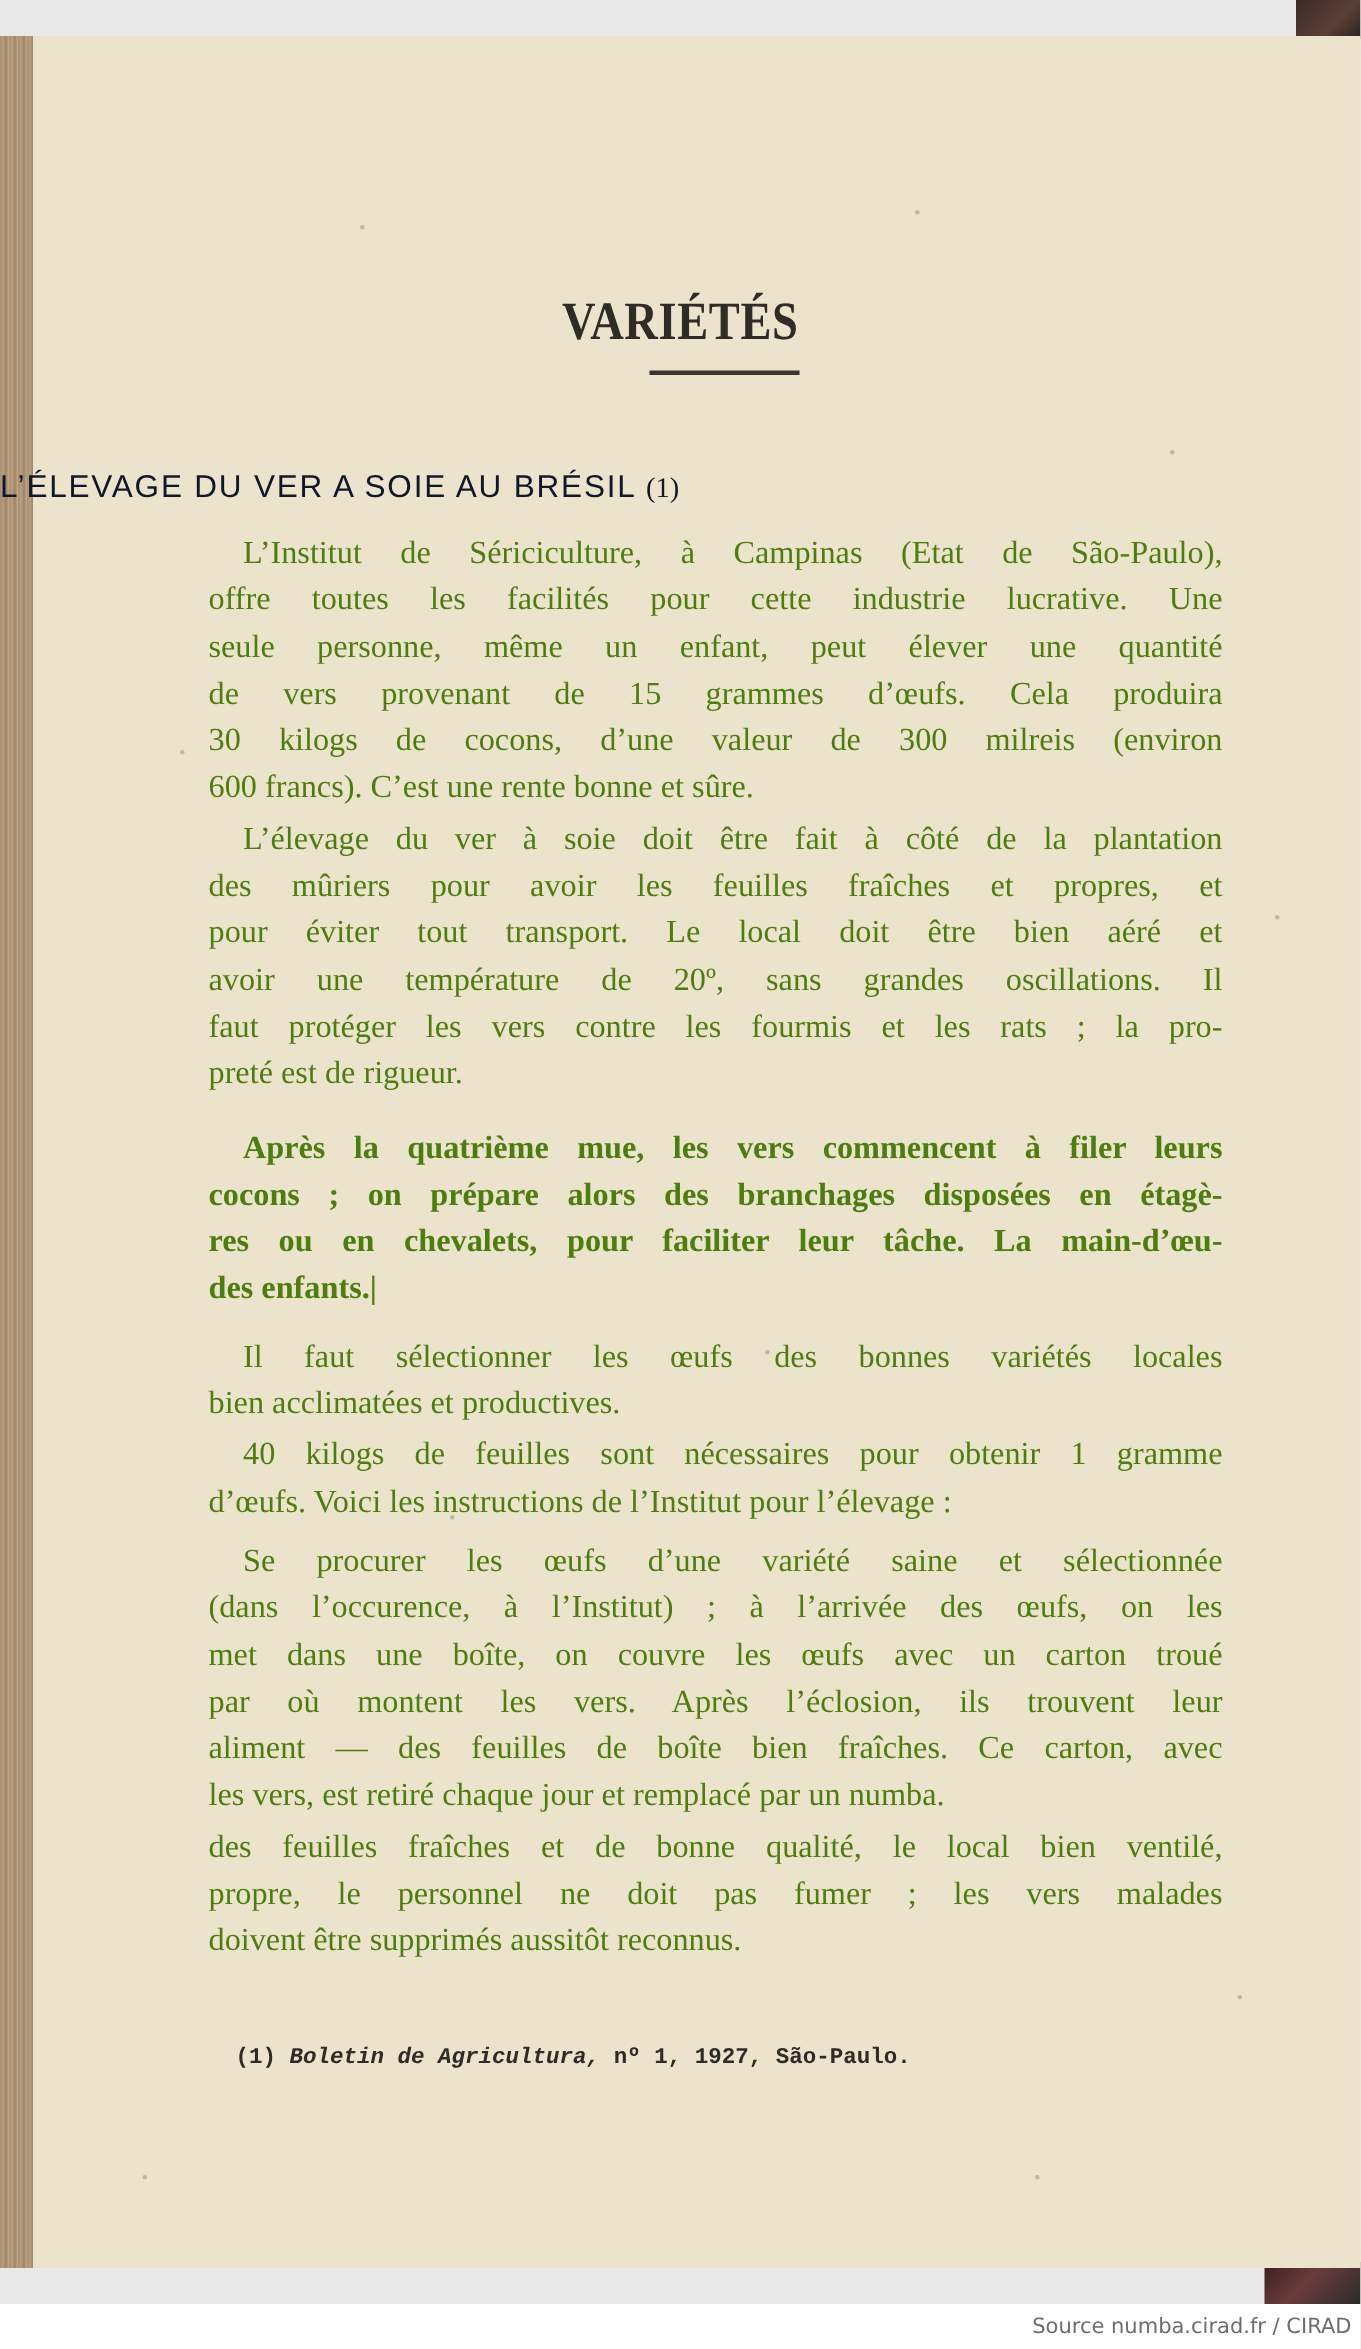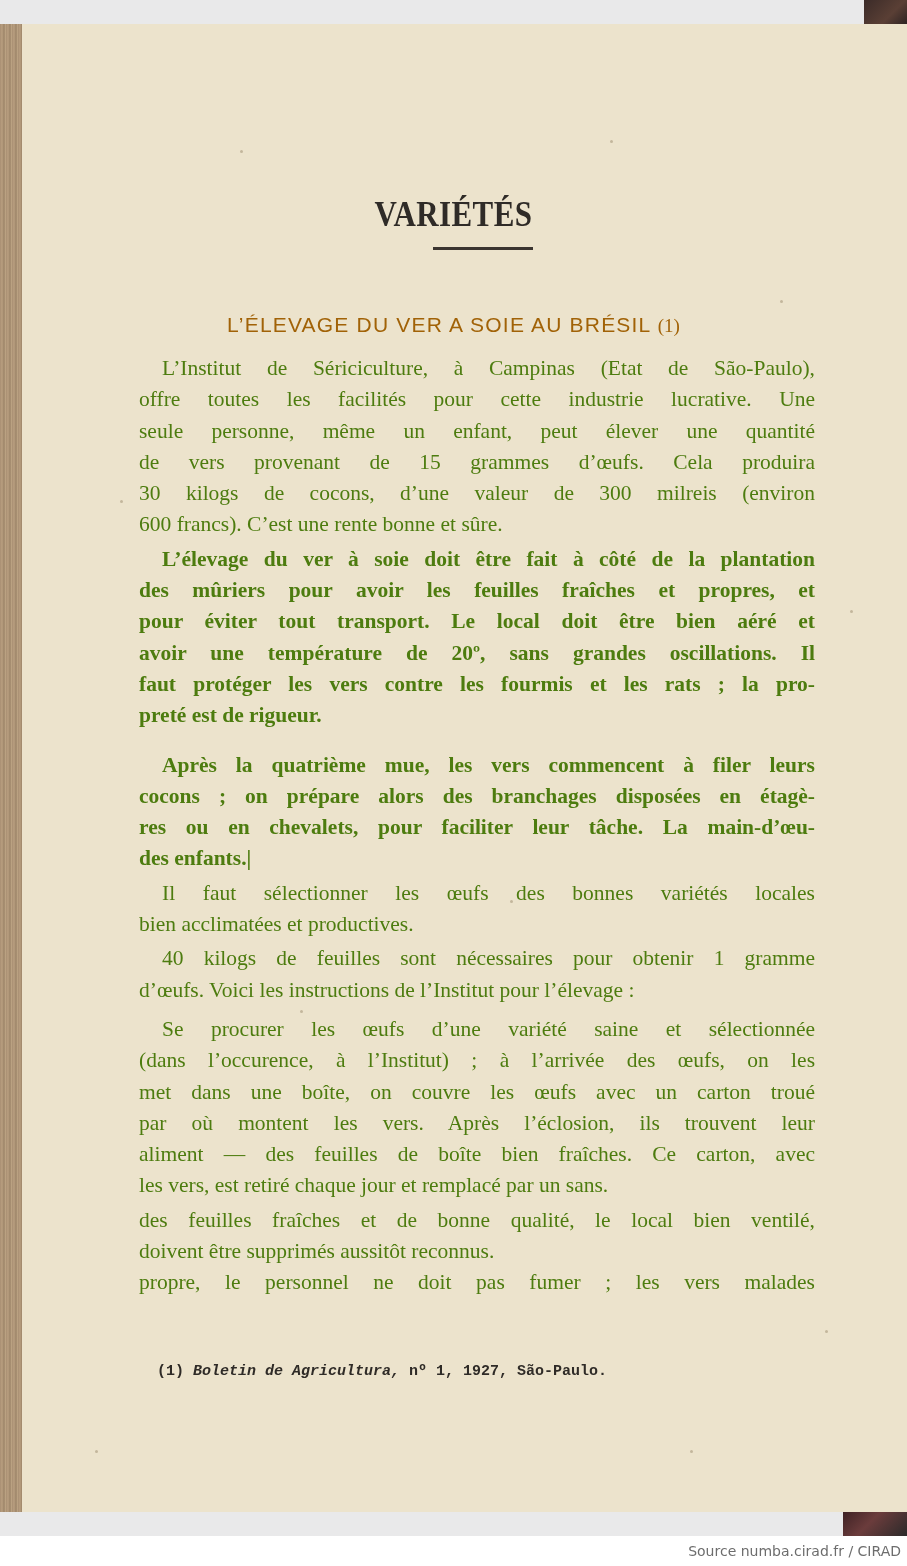--- a/index.html
+++ b/index.html
@@ -33,23 +33,23 @@
 
   .title {
     position: absolute; left: 0; width: 907px; top: 193px; text-align: center;
     font-family: "Liberation Serif", serif; font-weight: bold; font-size: 36px;
     letter-spacing: 0.5px; color: #2f2b27; transform: scaleX(0.86);
   }
   .rule {
     position: absolute; left: 433px; top: 247px; width: 100px; height: 3px; background: #3b3530;
   }
   .subtitle {
-    position: absolute; left: 0; width: 907px; top: 313px; text-align: center;
+    position: absolute; left: 0; width: 907px; top: 313px; 
     font-family: "Liberation Sans", sans-serif; font-size: 21px; letter-spacing: 1.2px;
-    color: #a16207;
+    color: #0f172a;
   }
   .subtitle .ref { font-family: "Liberation Serif", serif; font-size: 19px; letter-spacing: 0; }
 
   .body-text {
     position: absolute; left: 139px; width: 676px;
     font-family: "Liberation Serif", serif; font-size: 21.5px; line-height: 31.3px;
     color: #4d7c0f; text-align: justify;
   }
   .line { display: block; text-align: justify; text-align-last: justify; white-space: nowrap; }
   .line.last { text-align-last: left; }
@@ -89,54 +89,54 @@
 
 <div class="body-text" id="body-text" style="top:353px;">
     <div class="para-block" style="margin-top: 0px;">
       <span class="line first">L’Institut de Sériciculture, à Campinas (Etat de São-Paulo),</span>
       <span class="line">offre toutes les facilités pour cette industrie lucrative. Une</span>
       <span class="line">seule personne, même un enfant, peut élever une quantité</span>
       <span class="line">de vers provenant de 15 grammes d’œufs. Cela produira</span>
       <span class="line">30 kilogs de cocons, d’une valeur de 300 milreis (environ</span>
       <span class="line last">600 francs). C’est une rente bonne et sûre.</span>
     </div>
-    <div class="para-block" style="margin-top: 3px; font-weight: bold;">
+    <div class="para-block" style="margin-top: 3px;">
       <span class="line first">L’élevage du ver à soie doit être fait à côté de la plantation</span>
       <span class="line">des mûriers pour avoir les feuilles fraîches et propres, et</span>
       <span class="line">pour éviter tout transport. Le local doit être bien aéré et</span>
       <span class="line">avoir une température de 20º, sans grandes oscillations. Il</span>
       <span class="line">faut protéger les vers contre les fourmis et les rats ; la pro-</span>
       <span class="line last">preté est de rigueur.</span>
     </div>
     <div class="para-block" style="margin-top: 18px; font-weight: bold;">
       <span class="line first">Après la quatrième mue, les vers commencent à filer leurs</span>
       <span class="line">cocons ; on prépare alors des branchages disposées en étagè-</span>
       <span class="line">res ou en chevalets, pour faciliter leur tâche. La main-d’œu-</span>
       <span class="line last">des enfants.|</span>
     </div>
-    <div class="para-block" style="margin-top: 3px;">
+    <div class="para-block" style="margin-top: 14px;">
       <span class="line first">Il faut sélectionner les œufs des bonnes variétés locales</span>
       <span class="line last">bien acclimatées et productives.</span>
     </div>
     <div class="para-block" style="margin-top: 3px;">
       <span class="line first">40 kilogs de feuilles sont nécessaires pour obtenir 1 gramme</span>
       <span class="line last">d’œufs. Voici les instructions de l’Institut pour l’élevage :</span>
     </div>
     <div class="para-block" style="margin-top: 8px;">
       <span class="line first">Se procurer les œufs d’une variété saine et sélectionnée</span>
       <span class="line">(dans l’occurence, à l’Institut) ; à l’arrivée des œufs, on les</span>
       <span class="line">met dans une boîte, on couvre les œufs avec un carton troué</span>
       <span class="line">par où montent les vers. Après l’éclosion, ils trouvent leur</span>
       <span class="line">aliment — des feuilles de boîte bien fraîches. Ce carton, avec</span>
-      <span class="line last">les vers, est retiré chaque jour et remplacé par un sans.</span>
+      <span class="line last">les vers, est retiré chaque jour et remplacé par un numba.</span>
     </div>
     <div class="para-block" style="margin-top: 3px;">
       <span class="line">des feuilles fraîches et de bonne qualité, le local bien ventilé,</span>
+      <span class="line">propre, le personnel ne doit pas fumer ; les vers malades</span>
       <span class="line last">doivent être supprimés aussitôt reconnus.</span>
-      <span class="line">propre, le personnel ne doit pas fumer ; les vers malades</span>
     </div>
   </div>
 
 <div class="footnote">
   <span>(1)</span>
   <i>Boletin de Agricultura,</i>
   <span>nº 1, 1927, São-Paulo.</span>
 </div>
 
 <div class="source">Source numba.cirad.fr / CIRAD</div>

